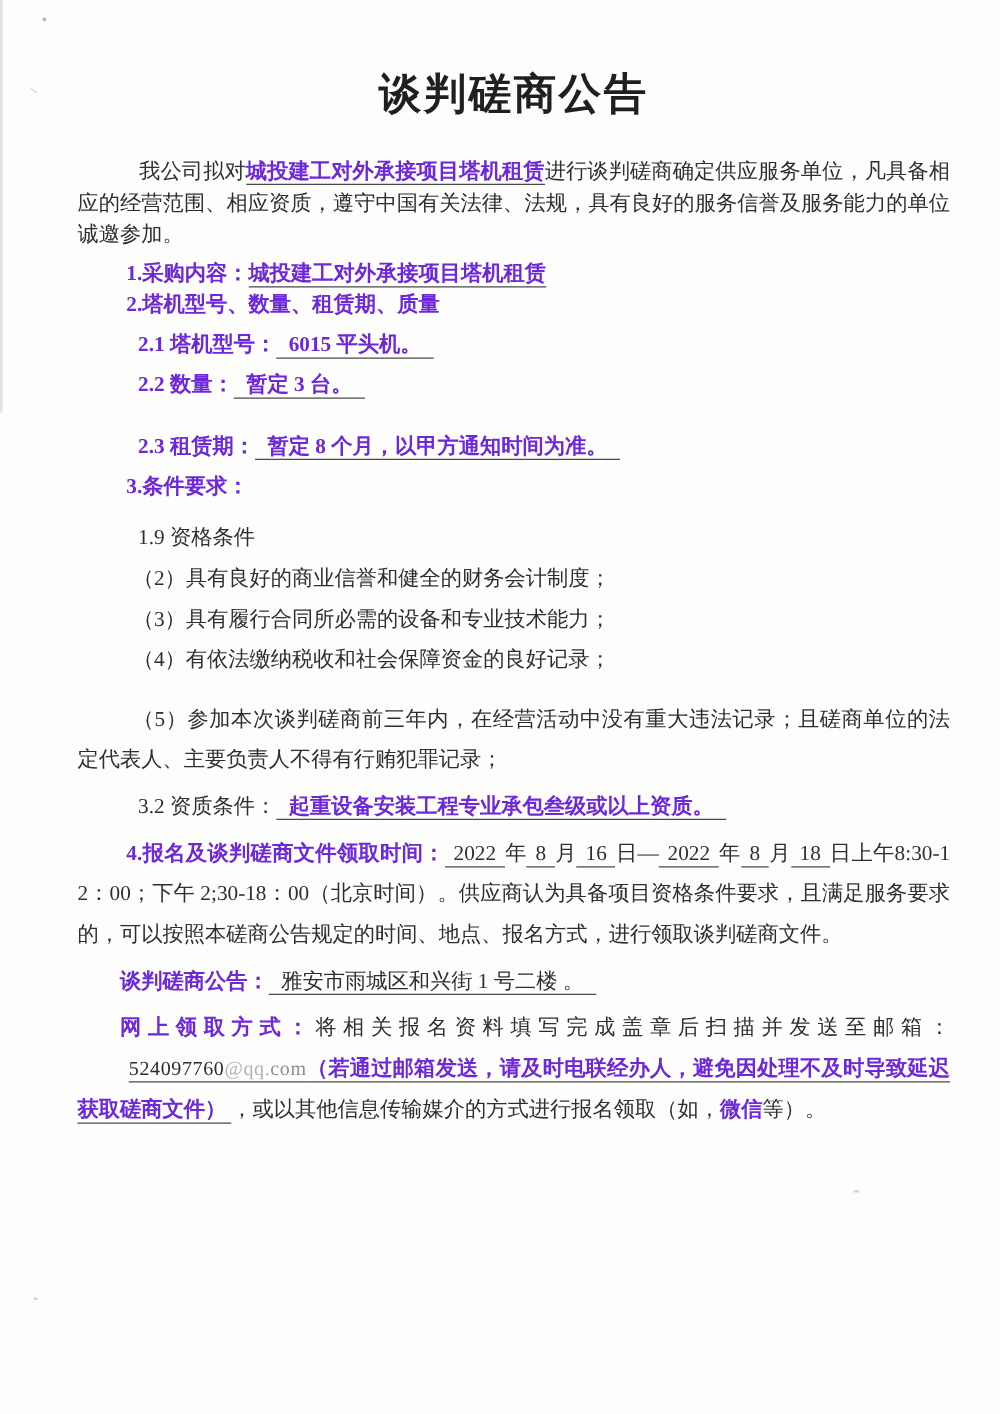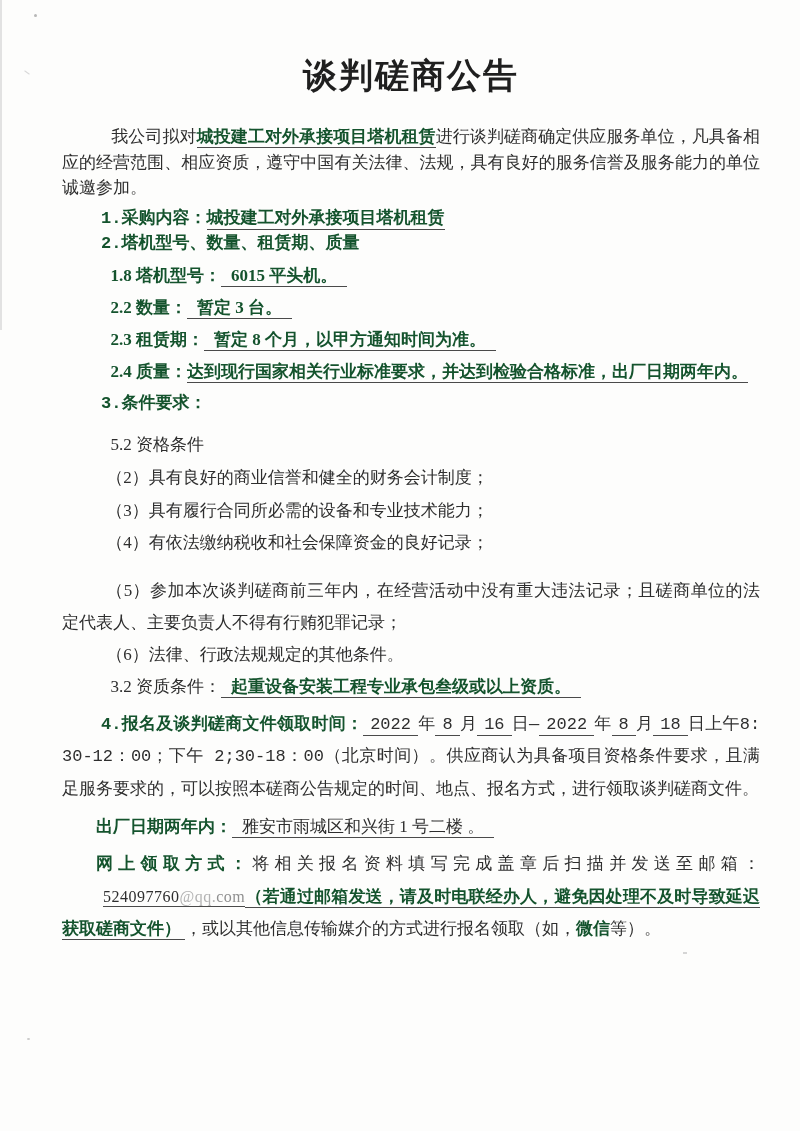--- a/index.html
+++ b/index.html
@@ -29,26 +29,26 @@
     color: #1f1f1f;
   }
   p {
     margin: 0;
     font-size: 17px;
     line-height: 25px;
     text-align: justify;
     word-break: break-all;
   }
   .intro { margin-top: 28px; line-height: 25.5px; text-indent: 2.9em; }
-  .n1 { text-indent: 2.3em; font-family: Liberation Mono, monospace; }
+  .n1 { text-indent: 2.3em; }
   .n2 { text-indent: 2.85em; }
   .n3 { text-indent: 2.6em; }
   .hang { text-indent: 2em; }
   .lh33 { line-height: 32.5px; }
-  .b { font-weight: bold; color: #14532d; }
+  .b { font-weight: bold; color: #6d28d9; }
   .u { border-bottom: 1.5px solid #4a4a4a; padding-bottom: 1px; }
   .blank { border-bottom: 1.5px solid #4a4a4a; padding: 0 7px 1px 7px; }
   .email { white-space: nowrap; font-size: 16px; letter-spacing: 0.5px; margin-left: 41px; }
   .email-light { color: #b3b3b3; }
   .email-mid { color: #8f8f8f; }
   .pad { padding: 0 10px 1px 10px; }
   
   .edge-line { position: absolute; left: 0; top: 0; width: 2px; height: 330px; background: #cccccc; opacity: .55; }
   .speck { position: absolute; background: #9a9a9a; border-radius: 50%; }
   .s1 { left: 34px; top: 14px; width: 3px; height: 3px; opacity: .7; }
@@ -70,42 +70,40 @@
   <div class="content">
 
     <h1 class="title">谈判磋商公告</h1>
 
     <p class="intro"><span>我公司拟对</span><span class="b u">城投建工对外承接项目塔机租赁</span><span>进行谈判磋商确定供应服务单位，凡具备相应的经营范围、相应资质，遵守中国有关法律、法规，具有良好的服务信誉及服务能力的单位诚邀参加。</span></p>
 
     <p class="n1" style="margin-top:5px"><span class="b">1.采购内容：</span><span class="b u">城投建工对外承接项目塔机租赁</span></p>
 
     <p class="n1"><span class="b">2.塔机型号、数量、租赁期、质量</span></p>
 
-    <p class="n2" style="margin-top:7px"><span class="b">1.8 塔机型号：</span><span class="b u pad">6015 平头机。</span></p>
+    <p class="n2" style="margin-top:7px"><span class="b">2.1 塔机型号：</span><span class="b u pad">6015 平头机。</span></p>
 
     <p class="n2" style="margin-top:7px"><span class="b">2.2 数量：</span><span class="b u pad">暂定 3 台。</span></p>
 
-    <p class="n2" style="margin-top:7px"><span class="b">2.3 租赁期：</span><span class="b u pad">暂定 8 个月，以甲方通知时间为准。</span></p>
+    <p class="n2" style="margin-top:24px"><span class="b">2.3 租赁期：</span><span class="b u pad">暂定 8 个月，以甲方通知时间为准。</span></p>
 
-    <p class="n2" style="margin-top:7px"><span class="b">2.4 质量：</span><span class="b u">达到现行国家相关行业标准要求，并达到检验合格标准，出厂日期两年内。</span></p>
 
     <p class="n1" style="margin-top:7px"><span class="b">3.条件要求：</span></p>
 
-    <p class="n2" style="margin-top:16px"><span>5.2 资格条件</span></p>
+    <p class="n2" style="margin-top:16px"><span>1.9 资格条件</span></p>
 
     <p class="n3" style="margin-top:8px">（2）具有良好的商业信誉和健全的财务会计制度；</p>
     <p class="n3" style="margin-top:8px">（3）具有履行合同所必需的设备和专业技术能力；</p>
     <p class="n3" style="margin-top:7px">（4）有依法缴纳税收和社会保障资金的良好记录；</p>
     <p class="n3 lh33" style="margin-top:20px">（5）参加本次谈判磋商前三年内，在经营活动中没有重大违法记录；且磋商单位的法定代表人、主要负责人不得有行贿犯罪记录；</p>
-    <p class="n3" style="margin-top:2px">（6）法律、行政法规规定的其他条件。</p>
 
     <p class="n2" style="margin-top:7px"><span>3.2 资质条件：</span><span class="b u pad">起重设备安装工程专业承包叁级或以上资质。</span></p>
 
     <p class="n1 lh33" style="margin-top:10px"><span class="b">4.报名及谈判磋商文件领取时间：</span><span class="blank">2022</span><span>年</span><span class="blank">8</span><span>月</span><span class="blank">16</span><span>日—</span><span class="blank">2022</span><span>年</span><span class="blank">8</span><span>月</span><span class="blank">18</span><span>日上午8:30-12：00；下午 2;30-18：00（北京时间）。供应商认为具备项目资格条件要求，且满足服务要求的，可以按照本磋商公告规定的时间、地点、报名方式，进行领取谈判磋商文件。</span></p>
 
 
-    <p class="hang" style="margin-top:8px"><span class="b">出厂日期两年内：</span><span class="u pad">雅安市雨城区和兴街 1 号二楼 。</span></p>
+    <p class="hang" style="margin-top:8px"><span class="b">谈判磋商公告：</span><span class="u pad">雅安市雨城区和兴街 1 号二楼 。</span></p>
 
     <p class="hang lh33" style="margin-top:9px"><span class="b">网上领取方式：</span><span>将相关报名资料填写完成盖章后扫描并发送至邮箱：</span><span class="u email"><span>524097760</span><span class="email-light">@qq.</span><span class="email-mid">com</span></span><span class="b u" style="padding:0 4px 1px 0">（若通过邮箱发送，请及时电联经办人，避免因处理不及时导致延迟获取磋商文件）</span><span>，或以其他信息传输媒介的方式进行报名领取（如，</span><span class="b">微信</span><span>等）。</span></p>
 
 
   </div>
 </div>
 
 </body></html>

